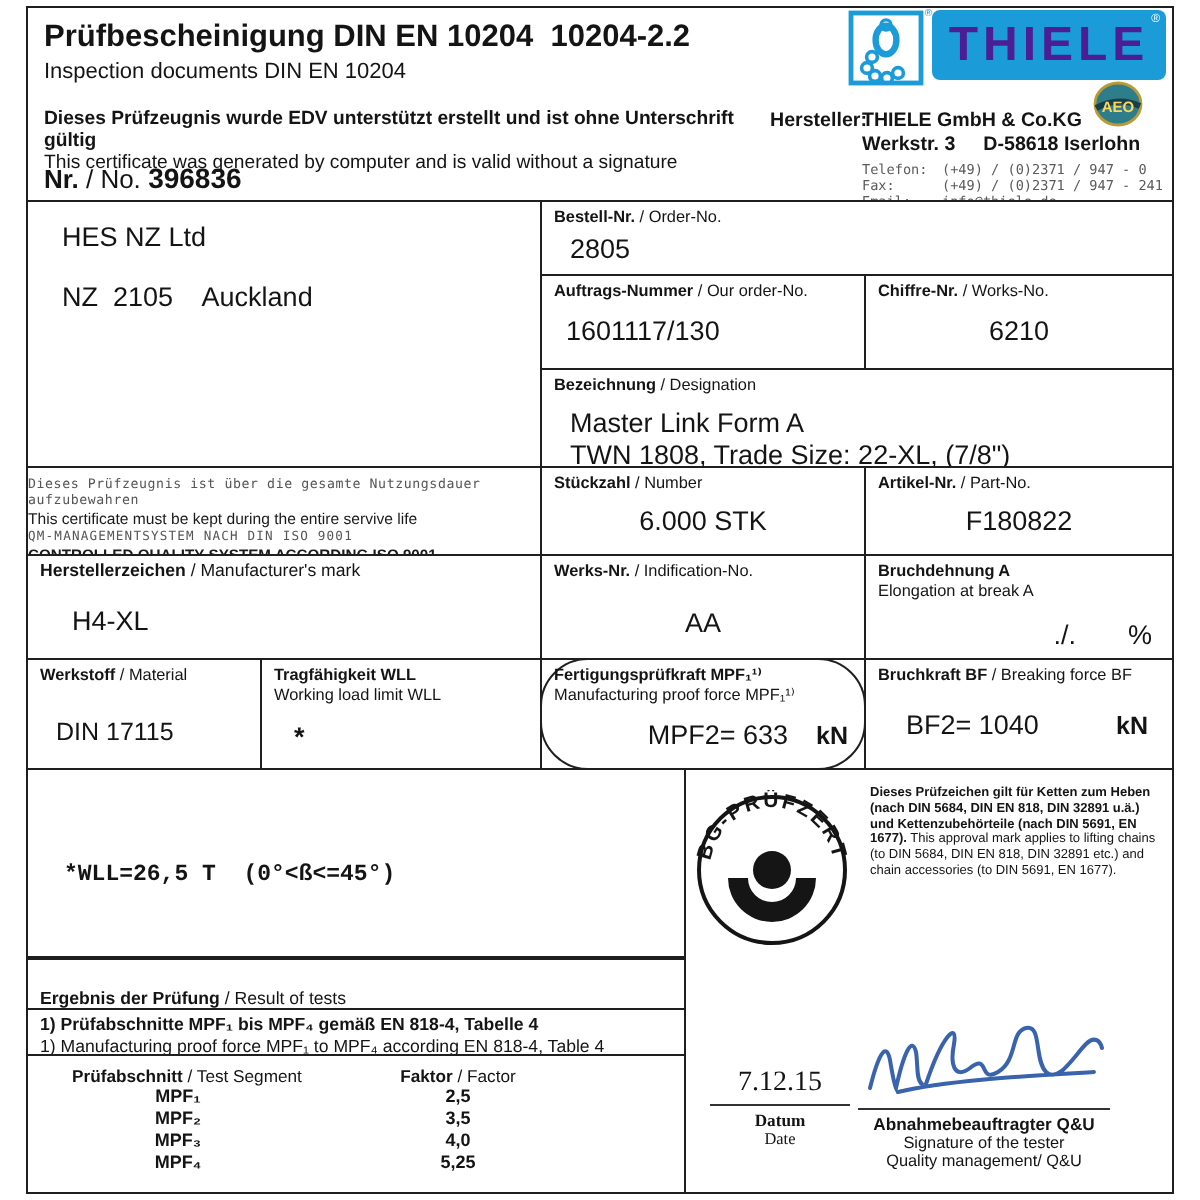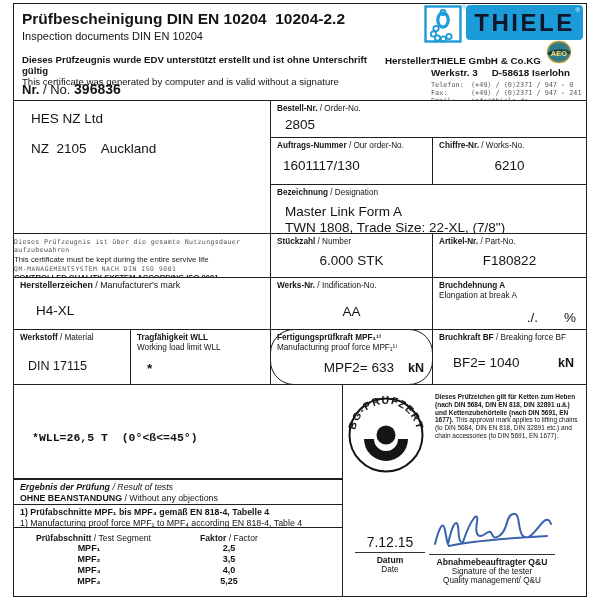--- a/index.html
+++ b/index.html
@@ -13,21 +13,21 @@
   .val{font-size:13.5px;white-space:pre;}
   .center{text-align:center;}
   .mono{font-family:"DejaVu Sans Mono","Liberation Mono",monospace;}
   .title{font-size:15.5px;font-weight:bold;white-space:pre;}
   .subtitle{font-size:11px;margin-top:2px;}
   .edv-de{font-size:9.6px;font-weight:bold;}
   .edv-en{font-size:9.6px;}
   .nr-line{font-size:13px;}
   .nr-line .num{font-size:14px;font-weight:bold;}
   .logo{position:absolute;border-radius:4px;display:flex;align-items:center;justify-content:center;}
-  .logo-text{color:#0f172a;font-weight:800;font-size:24px;letter-spacing:2.5px;font-family:"Liberation Sans",sans-serif;}
+  .logo-text{color:#4c1d95;font-weight:800;font-size:24px;letter-spacing:2.5px;font-family:"Liberation Sans",sans-serif;}
   .logo-reg{position:absolute;top:2px;right:3px;color:#fff;font-size:6px;}
   .contact-row{display:flex;font-size:6.8px;line-height:7.8px;color:#5a5a5a;}
   .contact-row .cl{width:40px;}
   .contact-row .cv{white-space:pre;}
   .addr-line{font-size:13.5px;white-space:pre;}
   .notice{}
   .notice .n1{font-size:6.6px;color:#555;letter-spacing:.3px;margin-top:4px;}
   .notice .n2{font-size:7.8px;color:#1a1a1a;margin-top:1px;}
   .notice .n3{font-size:6.3px;color:#555;letter-spacing:.6px;margin-top:1px;}
   .notice .n4{font-size:7.6px;font-weight:bold;color:#1a1a1a;margin-top:1px;}
@@ -234,21 +234,21 @@
         <path d="M -22 4 A 22 22 0 0 0 22 4 L 12 4 A 12 12 0 0 1 -12 4 Z" fill="#151515"></path>
         <circle cx="0" cy="0" r="9.5" fill="#151515"></circle>
       </svg>
     </div>
 
     <div class="abs approval" style="left:92px;top:8px;width:146px;">
       <span class="de">Dieses Prüfzeichen gilt für Ketten zum Heben (nach DIN 5684, DIN EN 818, DIN 32891 u.ä.) und Kettenzubehörteile (nach DIN 5691, EN 1677).</span>
       <span>This approval mark applies to lifting chains (to DIN 5684, DIN EN 818, DIN 32891 etc.) and chain accessories (to DIN 5691, EN 1677).</span>
     </div>
 
-    <div class="signoff-block" style="left:12px;top:117px;width:70px;">
+    <div class="signoff-block" style="left:12px;top:117px;width:70px;font-family:Liberation Serif, serif;">
       <div class="date-val">7.12.15</div>
       <div class="sig-rule"></div>
       <div class="so-l1">Datum</div>
       <div class="so-l2">Date</div>
     </div>
 
     <div class="signoff-block" style="left:86px;top:117px;width:126px;">
       <div class="sig-area">
         <svg width="126" height="52" viewBox="0 0 126 52">
           <path class="sig-path" d="M6 42 C10 26 14 18 16 28 C17 34 18 40 19 42 C23 24 27 16 29 24 C30 30 29 38 32 40
@@ -258,21 +258,21 @@
         </svg>
       </div>
       <div class="sig-rule"></div>
       <div class="so-l1">Abnahmebeauftragter Q&amp;U</div>
       <div class="so-l2">Signature of the tester</div>
       <div class="so-l2">Quality management/ Q&amp;U</div>
     </div>
   </div>
 
   <div class="box" style="left:13px;top:479px;width:330px;height:26px;">
-    <div class="res-line" style="padding-top:2px;font-style:italic;"><span class="b">Ergebnis der Prüfung</span> <span>/ Result of tests</span></div>
+    <div class="res-line" style="padding-top:14px;"><span class="b">Ergebnis der Prüfung</span> <span>/ Result of tests</span></div>
     <div class="res-line"><span class="b">OHNE BEANSTANDUNG</span> <span>/ Without any objections</span></div>
   </div>
 
   <div class="box" style="left:13px;top:504px;width:330px;height:24px;">
     <div class="res-line b" style="padding-top:2px;">1) Prüfabschnitte MPF₁ bis MPF₄ gemäß EN 818-4, Tabelle 4</div>
     <div class="res-line">1) Manufacturing proof force MPF₁ to MPF₄ according EN 818-4, Table 4</div>
   </div>
 
   <div class="box" style="left:13px;top:527px;width:330px;height:70px;">
     <div class="seg-head">

